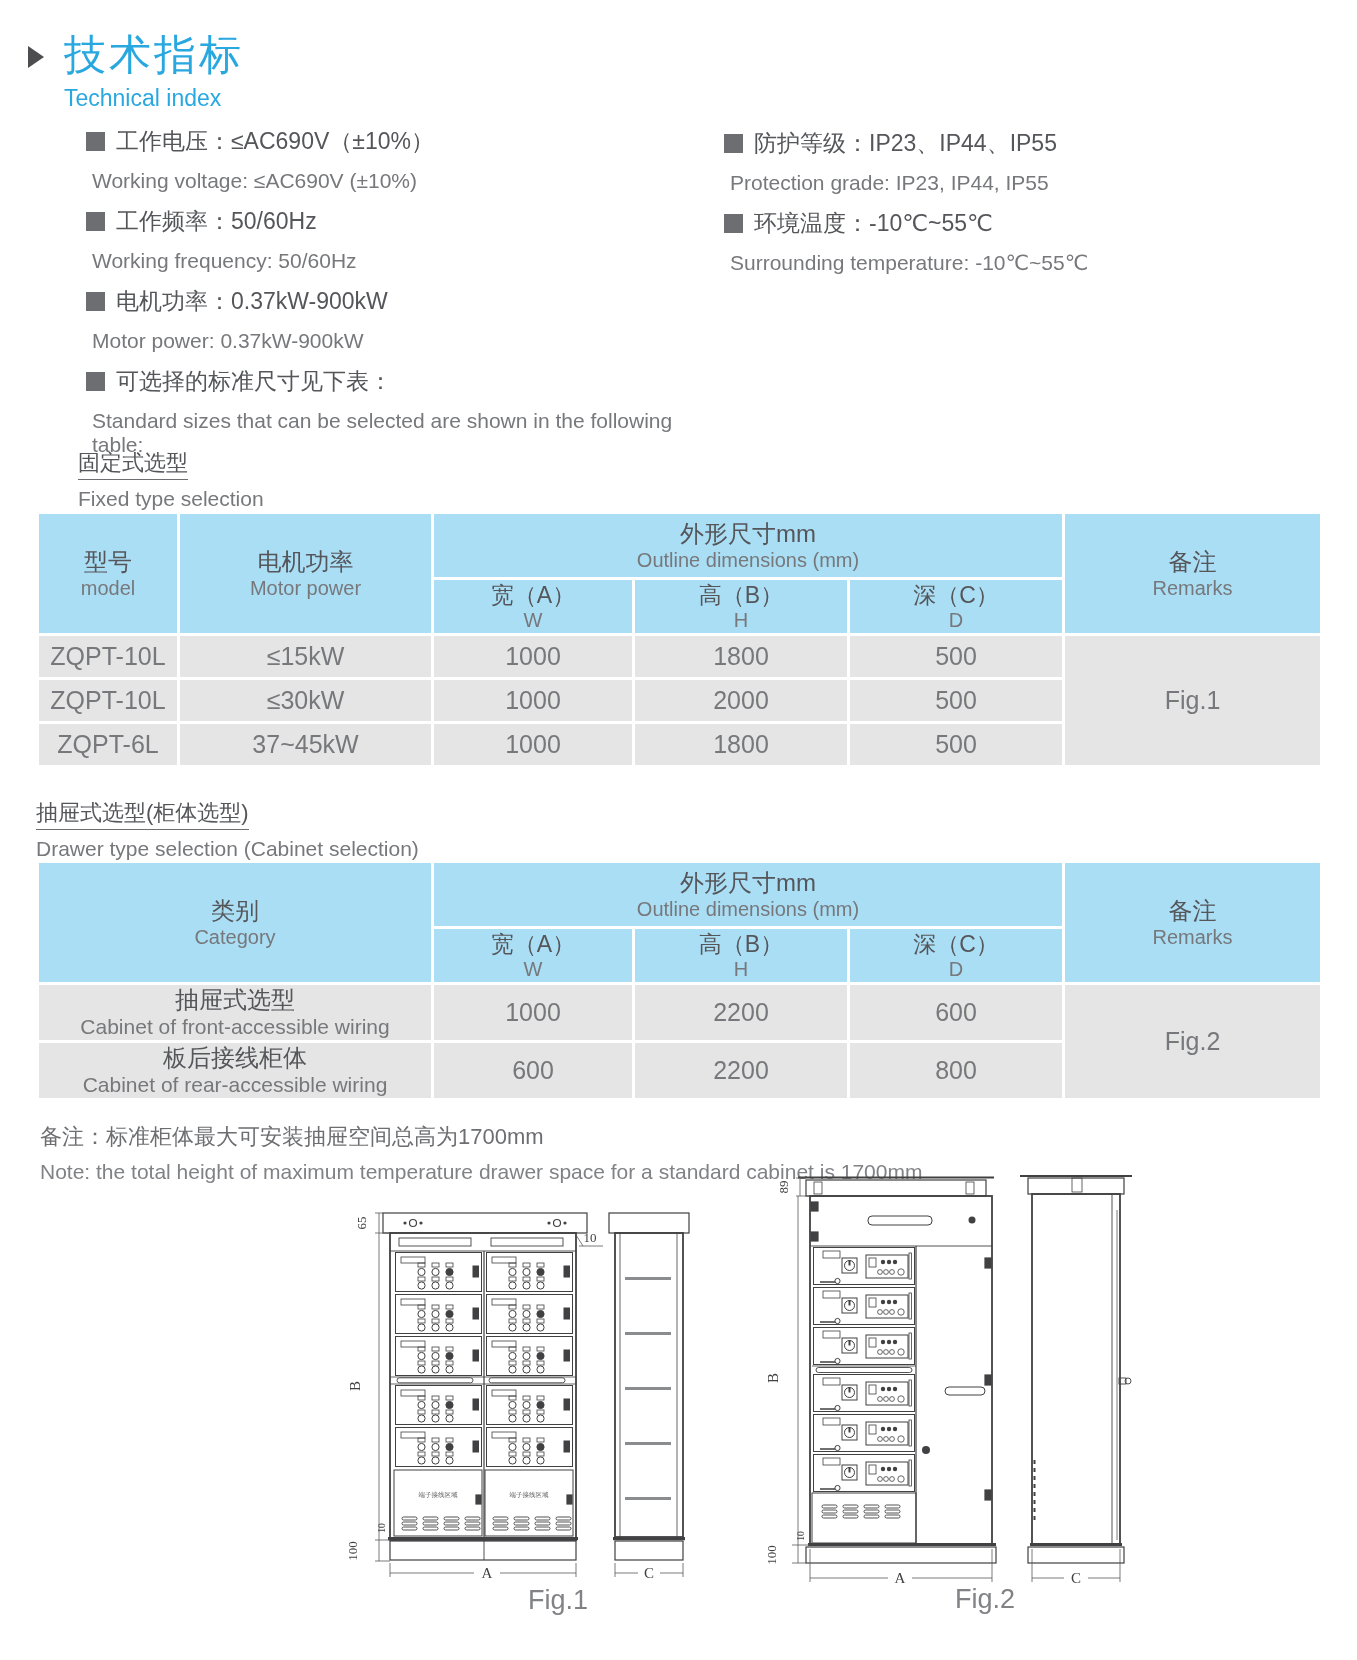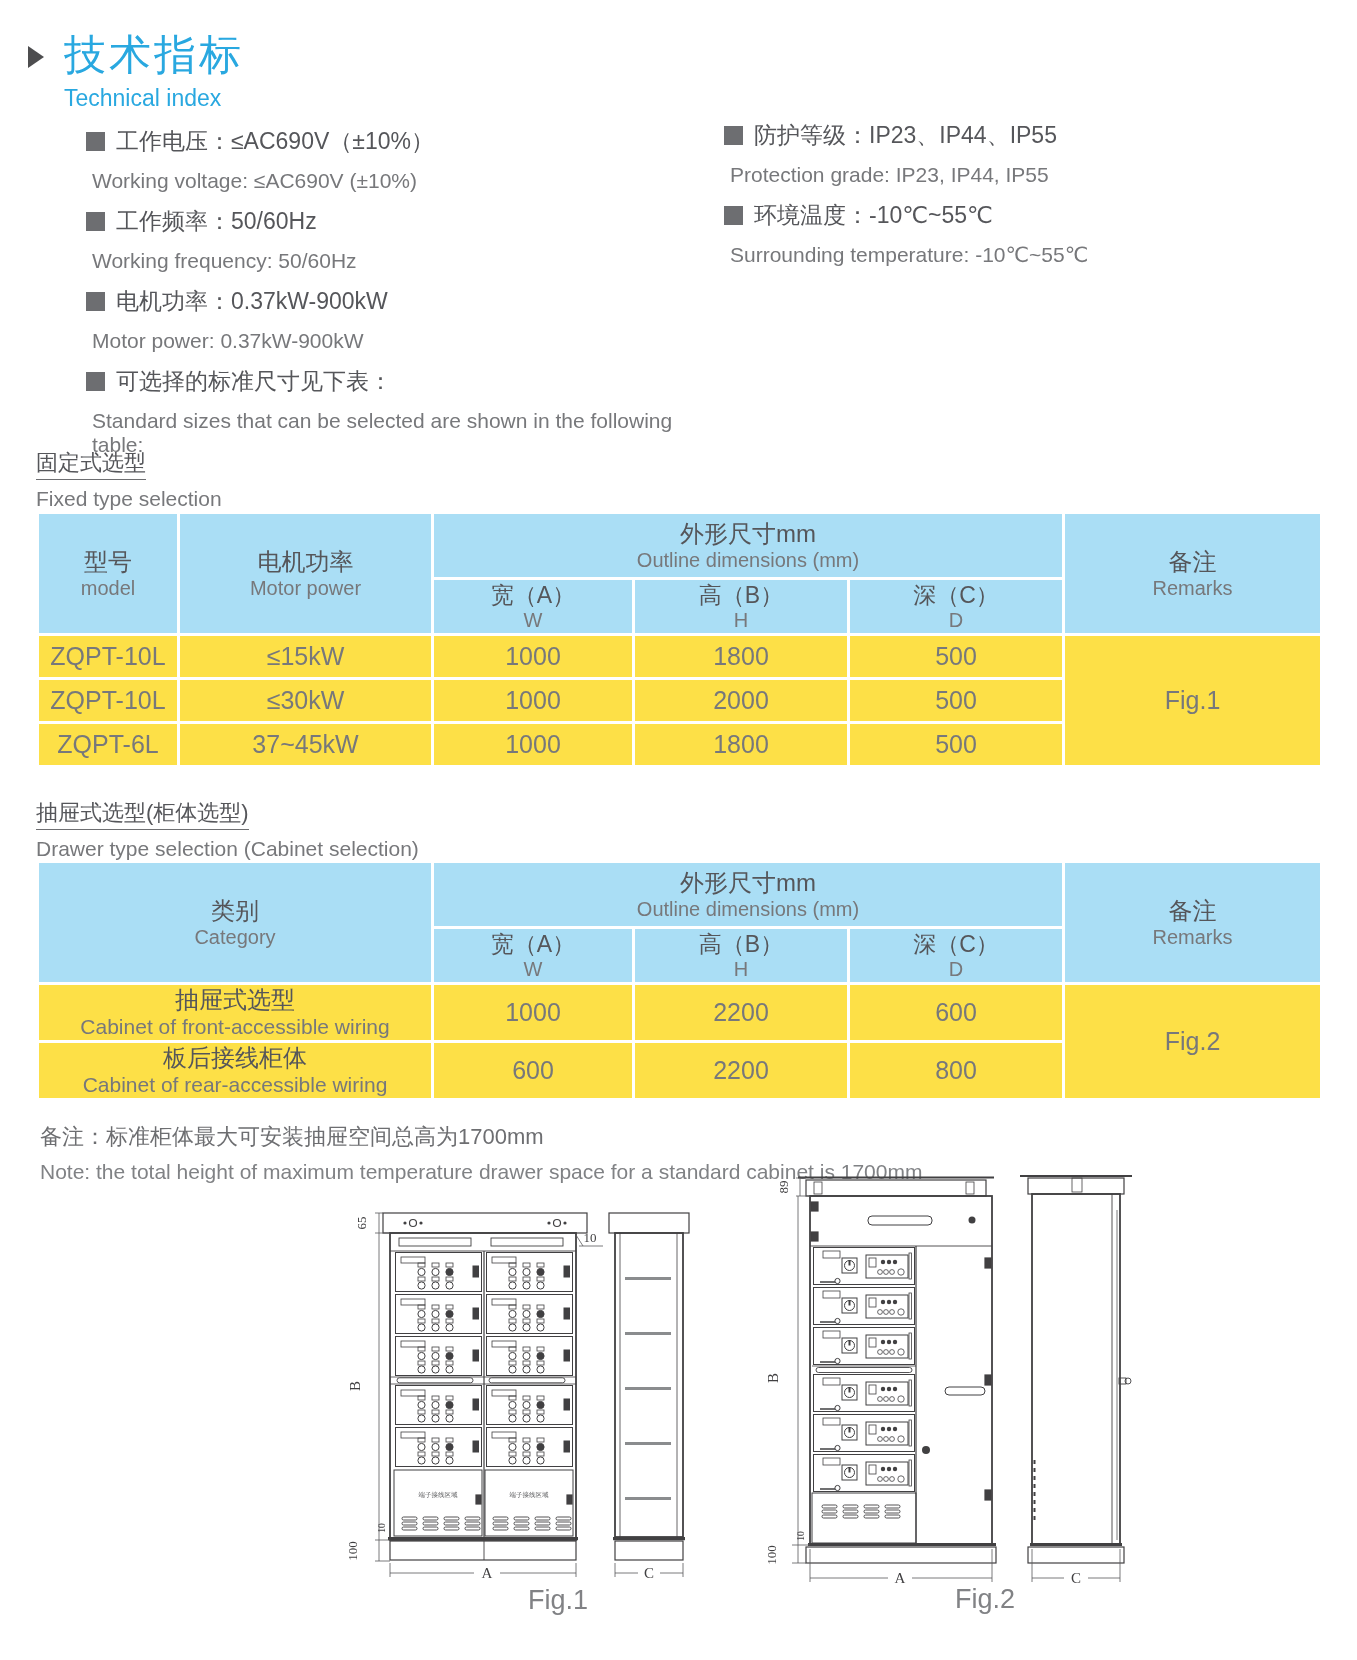--- a/index.html
+++ b/index.html
@@ -10,36 +10,36 @@
   .header{position:absolute;top:34px;left:28px;display:flex;align-items:flex-start;}
   .arrow{width:0;height:0;border-left:16px solid #4d4d4f;border-top:11px solid transparent;
          border-bottom:11px solid transparent;margin-top:12px;}
   .title-block{margin-left:20px;}
   .title-zh{font-size:42px;line-height:1;color:#29a8e0;letter-spacing:3px;}
   .title-en{font-size:23px;color:#29a8e0;margin-top:9px;}
 
   
   .specs-col{position:absolute;width:630px;}
   .specs-left{left:62px;top:128px;}
-  .specs-right{left:700px;top:122px;}
+  .specs-right{left:700px;top:130px;}
   .spec-item{margin-bottom:15px;}
   .spec-zh{display:flex;align-items:center;font-size:23px;color:#55565a;line-height:26px;padding-left:24px;}
   .bullet{width:19px;height:19px;background:#6d6e71;margin-right:11px;flex:none;}
   .spec-en{font-size:21px;color:#77787b;line-height:24px;margin:15px 0 0 30px;}
 
   
   .section-head{position:absolute;left:36px;}
   .sec-zh{display:inline-block;font-size:22px;color:#55565a;border-bottom:1px solid #6d6e71;padding-bottom:1px;}
   .sec-en{font-size:21px;color:#77787b;margin-top:7px;}
 
   
   .spec-table{position:absolute;left:36px;border-collapse:collapse;table-layout:fixed;}
   .spec-table td{border:3px solid #ffffff;text-align:center;vertical-align:middle;padding:0;overflow:hidden;}
   .spec-table .h{background:#aadef5;}
-  .spec-table .d{background:#fde047;color:#77787b;font-size:25px;}
+  .spec-table .d{background:#e5e5e5;color:#77787b;font-size:25px;}
   .hzh{font-size:24px;color:#55565a;line-height:1.25;}
   .hen{font-size:20px;color:#77787b;line-height:1.15;}
   .sub .hzh{font-size:23px;}
   .hr1{height:66px;}
   .hr2{height:56px;}
   .t1 .dr{height:44px;}
   .t2 .dr{height:58px;}
   .cat-zh{font-size:24px;color:#55565a;line-height:1.2;}
   .cat-en{font-size:21px;color:#77787b;line-height:1.2;}
   .remarks{font-size:25px;color:#77787b;}
@@ -111,21 +111,21 @@
     </div>
     <div class="spec-item">
       <div class="spec-zh">
           <span class="bullet"></span>
         <span>环境温度：-10℃~55℃</span>
         </div>
       <div class="spec-en">Surrounding temperature: -10℃~55℃</div>
     </div>
   </div>
 
-  <div class="section-head" style="top:448px;">
+  <div class="section-head" style="top:448px;margin-left:42px;">
     <div><span class="sec-zh">固定式选型</span></div>
     <div class="sec-en">Fixed type selection</div>
   </div>
 
   <table class="spec-table t1" style="top:511px;">
     <colgroup>
         <col style="width:141px">
         <col style="width:254px">
         <col style="width:201px">
         <col style="width:215px">

